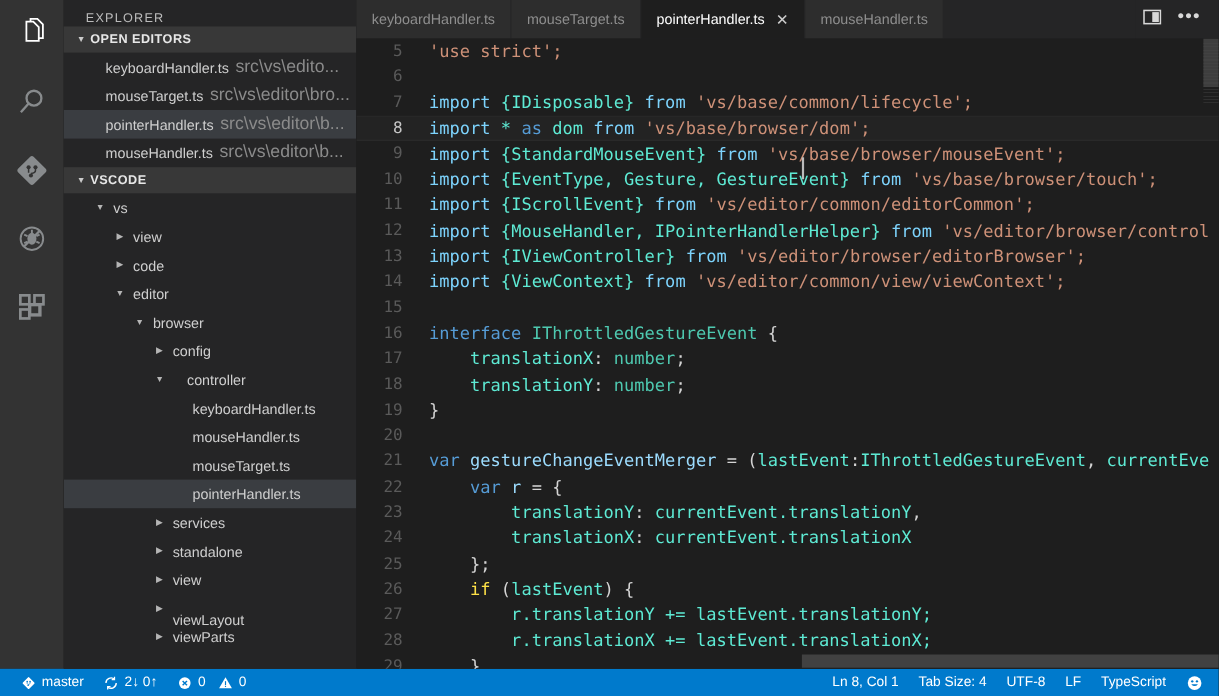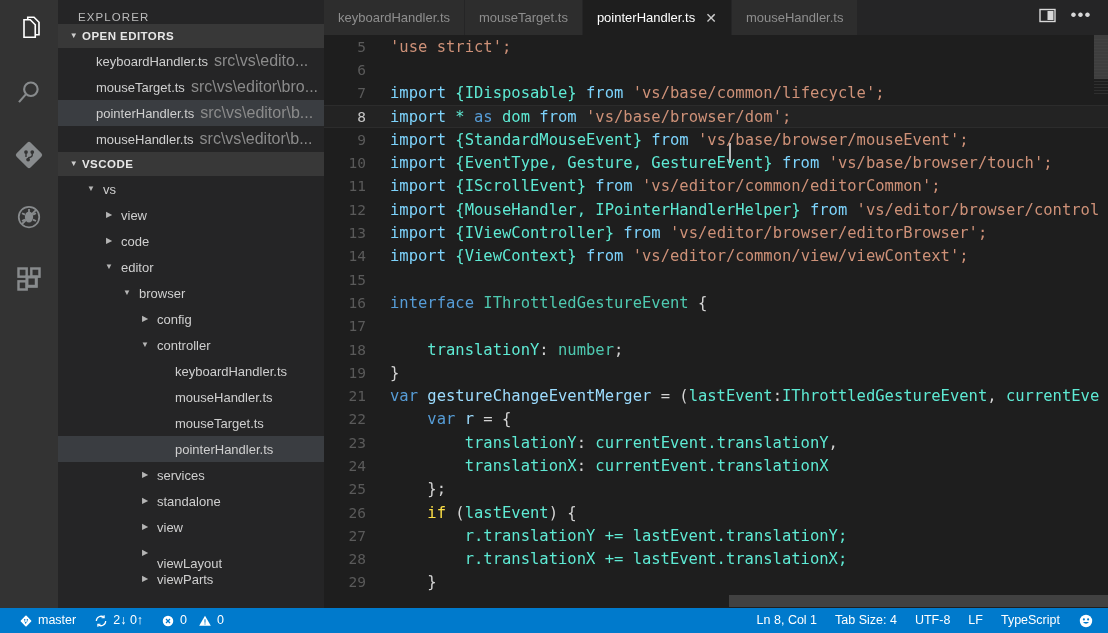--- a/index.html
+++ b/index.html
@@ -256,21 +256,21 @@
           <div class="tree-row" style="padding-left: 62px;">
             <span class="tree-arrow">▼</span>
             <span style="margin-left: 5px;">browser</span>
           </div>
           <div class="tree-row" style="padding-left: 80px;">
             <span class="tree-arrow">▶</span>
             <span style="margin-left: 5px;">config</span>
           </div>
           <div class="tree-row" style="padding-left: 80px;">
             <span class="tree-arrow">▼</span>
-            <span style="margin-left: 5px;">controller</span>
+            <span style="margin-left: 18px;">controller</span>
           </div>
           <div class="tree-row" style="padding-left: 98px;">
             <span class="tree-arrow blank">▶</span>
             <span style="margin-left: 5px;">keyboardHandler.ts</span>
           </div>
           <div class="tree-row" style="padding-left: 98px;">
             <span class="tree-arrow blank">▶</span>
             <span style="margin-left: 5px;">mouseHandler.ts</span>
           </div>
           <div class="tree-row" style="padding-left: 98px;">
@@ -342,23 +342,24 @@
             <div class="code-line"><span class="ln">7</span><span class="code-txt"><span class="t-key">import </span><span class="t-id">{IDisposable} </span><span class="t-key">from </span><span class="t-str">'vs/base/common/lifecycle';</span></span></div>
             <div class="code-line current"><span class="ln current">8</span><span class="code-txt"><span class="t-key">import </span><span class="t-id">* </span><span class="t-blue">as </span><span class="t-id">dom </span><span class="t-key">from </span><span class="t-str">'vs/base/browser/dom';</span></span></div>
             <div class="code-line"><span class="ln">9</span><span class="code-txt"><span class="t-key">import </span><span class="t-id">{StandardMouseEvent} </span><span class="t-key">from </span><span class="t-str">'vs/base/browser/mouseEvent';</span></span></div>
             <div class="code-line"><span class="ln">10</span><span class="code-txt"><span class="t-key">import </span><span class="t-id">{EventType, Gesture, GestureEvent} </span><span class="t-key">from </span><span class="t-str">'vs/base/browser/touch';</span></span></div>
             <div class="code-line"><span class="ln">11</span><span class="code-txt"><span class="t-key">import </span><span class="t-id">{IScrollEvent} </span><span class="t-key">from </span><span class="t-str">'vs/editor/common/editorCommon';</span></span></div>
             <div class="code-line"><span class="ln">12</span><span class="code-txt"><span class="t-key">import </span><span class="t-id">{MouseHandler, IPointerHandlerHelper} </span><span class="t-key">from </span><span class="t-str">'vs/editor/browser/control</span></span></div>
             <div class="code-line"><span class="ln">13</span><span class="code-txt"><span class="t-key">import </span><span class="t-id">{IViewController} </span><span class="t-key">from </span><span class="t-str">'vs/editor/browser/editorBrowser';</span></span></div>
             <div class="code-line"><span class="ln">14</span><span class="code-txt"><span class="t-key">import </span><span class="t-id">{ViewContext} </span><span class="t-key">from </span><span class="t-str">'vs/editor/common/view/viewContext';</span></span></div>
             <div class="code-line"><span class="ln">15</span><span class="code-txt"></span></div>
             <div class="code-line"><span class="ln">16</span><span class="code-txt"><span class="t-blue">interface </span><span class="t-type">IThrottledGestureEvent </span><span class="t-punc">{</span></span></div>
-            <div class="code-line"><span class="ln">17</span></div>
+            <div class="code-line"><span class="ln">17</span><span class="code-txt"><span class="t-id">    translationX</span><span class="t-punc">: </span><span class="t-type">number</span><span class="t-punc">;</span></span></div>
             <div class="code-line"><span class="ln">18</span><span class="code-txt"><span class="t-id">    translationY</span><span class="t-punc">: </span><span class="t-type">number</span><span class="t-punc">;</span></span></div>
             <div class="code-line"><span class="ln">19</span><span class="code-txt"><span class="t-punc">}</span></span></div>
+            <div class="code-line"><span class="ln">20</span><span class="code-txt"></span></div>
             <div class="code-line"><span class="ln">21</span><span class="code-txt"><span class="t-blue">var </span><span class="t-var">gestureChangeEventMerger </span><span class="t-punc">= (</span><span class="t-id">lastEvent</span><span class="t-punc">:</span><span class="t-id">IThrottledGestureEvent</span><span class="t-punc">, </span><span class="t-id">currentEve</span></span></div>
             <div class="code-line"><span class="ln">22</span><span class="code-txt"><span class="t-punc">    </span><span class="t-blue">var </span><span class="t-var">r </span><span class="t-punc">= {</span></span></div>
             <div class="code-line"><span class="ln">23</span><span class="code-txt"><span class="t-id">        translationY</span><span class="t-punc">: </span><span class="t-id">currentEvent.translationY</span><span class="t-punc">,</span></span></div>
             <div class="code-line"><span class="ln">24</span><span class="code-txt"><span class="t-id">        translationX</span><span class="t-punc">: </span><span class="t-id">currentEvent.translationX</span></span></div>
             <div class="code-line"><span class="ln">25</span><span class="code-txt"><span class="t-punc">    };</span></span></div>
             <div class="code-line"><span class="ln">26</span><span class="code-txt"><span class="t-punc">    </span><span class="t-ctrl">if </span><span class="t-punc">(</span><span class="t-id">lastEvent</span><span class="t-punc">) {</span></span></div>
             <div class="code-line"><span class="ln">27</span><span class="code-txt"><span class="t-id">        r.translationY += lastEvent.translationY;</span></span></div>
             <div class="code-line"><span class="ln">28</span><span class="code-txt"><span class="t-id">        r.translationX += lastEvent.translationX;</span></span></div>
             <div class="code-line"><span class="ln">29</span><span class="code-txt"><span class="t-punc">    }</span></span></div>
           </div>

